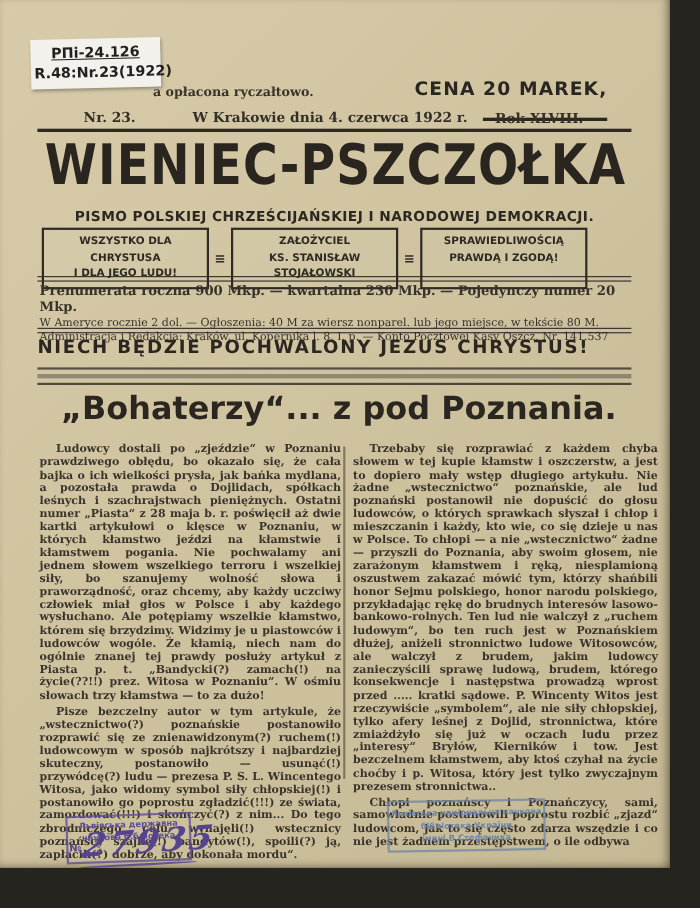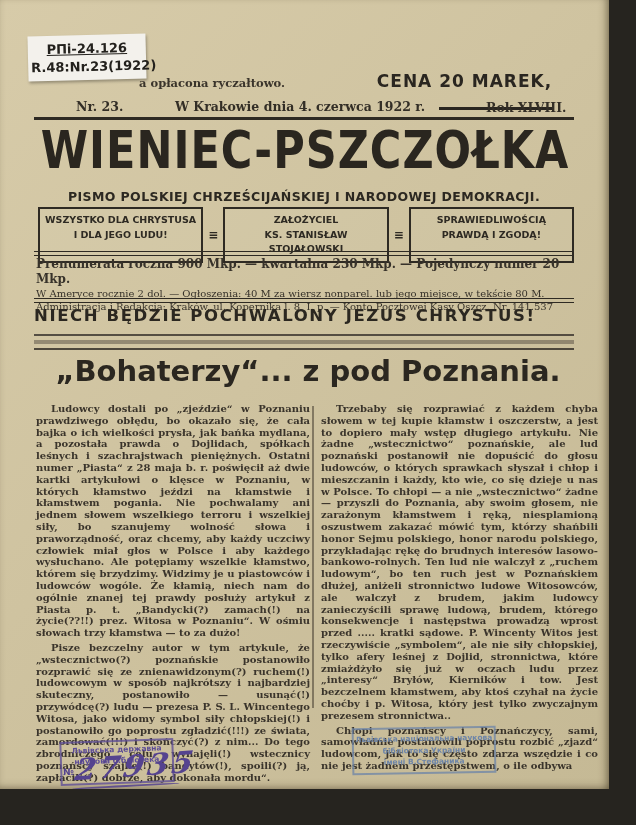--- a/index.html
+++ b/index.html
@@ -16,32 +16,32 @@
       text-align:center;font:700 13px/1.35 "DejaVu Sans",sans-serif;color:#23211d;}
   .archive-label .u{text-decoration:underline;}
 
   
   .postal-note{left:139px;top:76px;font:700 11.5px "DejaVu Serif",serif;color:#3a342b;}
   .price{left:352px;top:71px;width:225px;text-align:center;white-space:nowrap;
       font:800 17px "DejaVu Sans",sans-serif;letter-spacing:1px;color:#2a2620;}
   .price .underlined{border-bottom:3px solid #2a2620;padding-bottom:16px;}
   .issue-no{left:36px;top:99px;font:600 12.5px "DejaVu Serif",serif;color:#332e26;margin-left:40px;}
   .dateline{left:150px;top:99px;width:300px;text-align:center;font:600 12.5px "DejaVu Serif",serif;color:#332e26;}
-  .volume{left:450px;top:100px;font:600 12.5px "DejaVu Serif",serif;color:#332e26;margin-left:36px;}
+  .volume{left:450px;top:100px;font:600 12.5px "DejaVu Serif",serif;color:#332e26;}
   .rule-heavy{left:34px;top:117px;width:540px;height:3px;background:#2e2a23;}
 
   
   .masthead-title{left:30px;top:121px;width:550px;text-align:center;white-space:nowrap;
       font:800 43px "DejaVu Sans",sans-serif;color:#2a261f;letter-spacing:1px;
       transform:scaleY(1.18);transform-origin:center top;}
   .masthead-sub{left:34px;top:189px;width:540px;text-align:center;
       font:700 12.5px "DejaVu Sans",sans-serif;letter-spacing:.4px;color:#2c2821;}
 
   
-  .mottos{left:38px;top:207px;width:536px;display:flex;align-items:stretch;gap:5px;}
+  .mottos{left:38px;top:207px;width:496px;display:flex;align-items:stretch;gap:5px;}
   .motto-box{flex:1;border:2px solid #2e2a23;padding:4px 2px;text-align:center;
       font:700 9.5px/1.55 "DejaVu Sans",sans-serif;color:#2e2a23;background:rgba(255,255,255,.04);}
   .connector{align-self:center;font:700 12px "DejaVu Sans",sans-serif;color:#2e2a23;}
 
   .rule-double{left:34px;width:540px;height:5px;border-top:1.5px solid #2e2a23;
       border-bottom:1.5px solid #2e2a23;box-sizing:border-box;}
 
   
   .subscription{left:36px;top:257px;width:540px;color:#37322a;}
   .sub-l1{font:700 12px/15px "DejaVu Serif",serif;}

